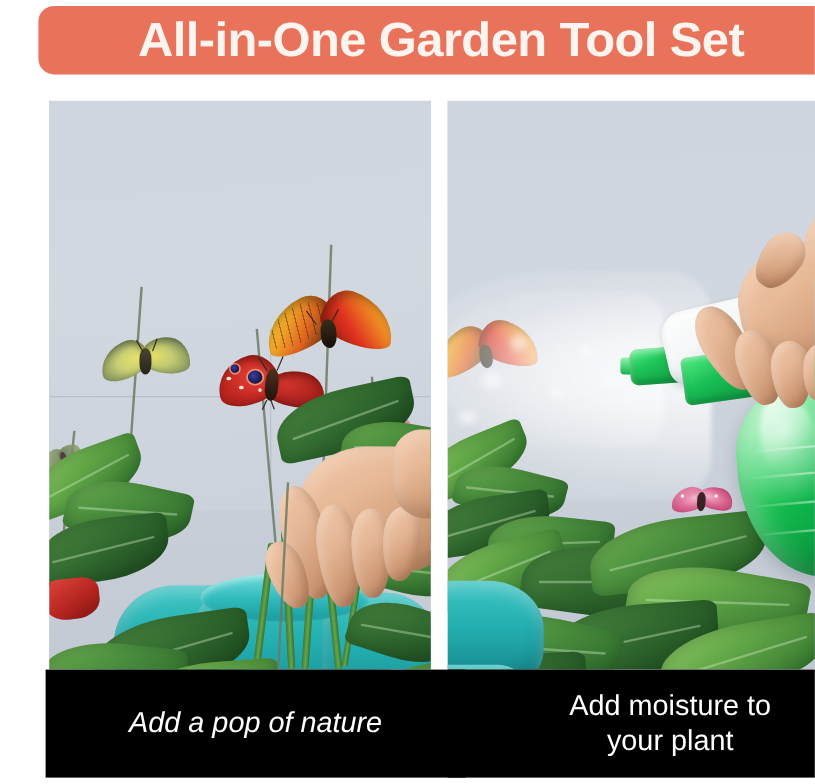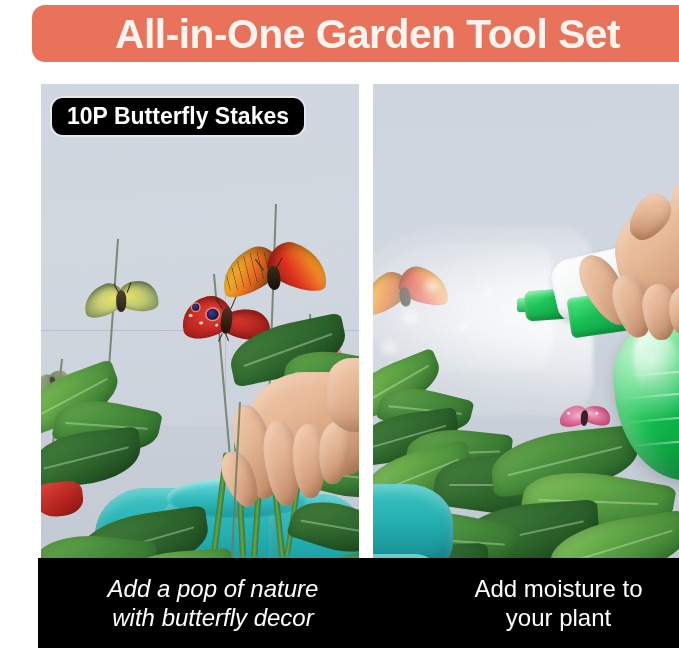--- a/index.html
+++ b/index.html
@@ -277,23 +277,20 @@
         <div class="finger" style="left:76px;top:58px;width:33px;height:74px;transform:rotate(-2deg);"></div>
         <div class="finger" style="left:102px;top:56px;width:31px;height:62px;transform:rotate(5deg);"></div>
         <div class="finger" style="left:8px;top:84px;width:30px;height:58px;transform:rotate(-22deg);"></div>
         <div class="skin" style="left:110px;top:-8px;width:70px;height:74px;border-radius:34% 24% 30% 40%;"></div>
       </div>
 
       <div class="wire" style="left:198px;top:318px;height:158px;transform:rotate(3deg);z-index:30;"></div>
 
     </div>
 
-    <div class="badge">
-      <span class="badge-text">10P Butterfly Stakes</span>
-    </div>
   </div>
 
   <div class="panel right">
     <div class="photo">
 
       <div class="wall-r"></div>
 
       <div class="bfly bf-or" style="left:-22px;top:182px;width:92px;height:42px;transform:rotate(-6deg) scale(.82);">
         <div class="wingL"></div>
         <div class="wingR"></div>
@@ -369,21 +366,20 @@
         </div>
       </div>
 
     </div>
 
   </div>
 
   <div class="caption left">
     <div class="caption-text">
       <div>Add a pop of nature</div>
-      <div>with butterfly decor</div>
     </div>
   </div>
 
   <div class="caption right">
     <div class="caption-text">
       <div>Add moisture to</div>
       <div>your plant</div>
     </div>
   </div>
 

